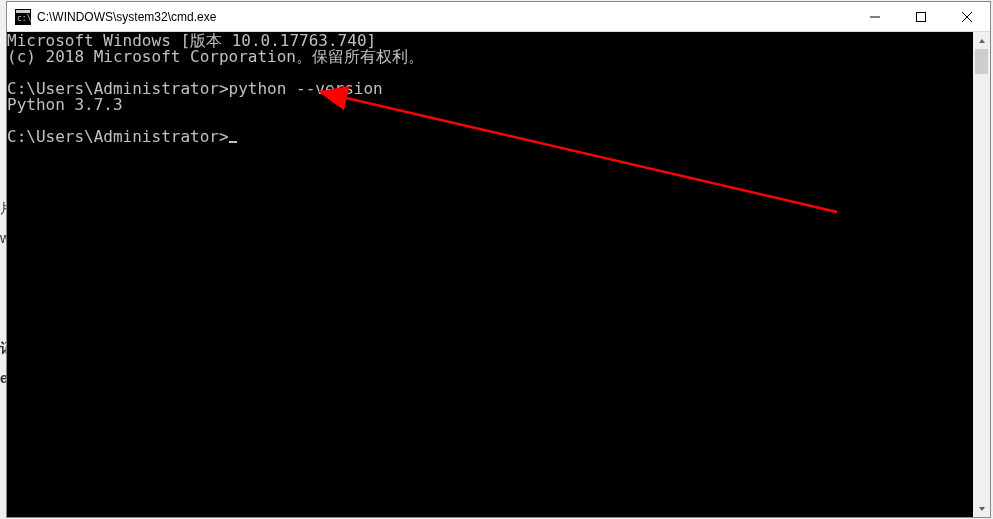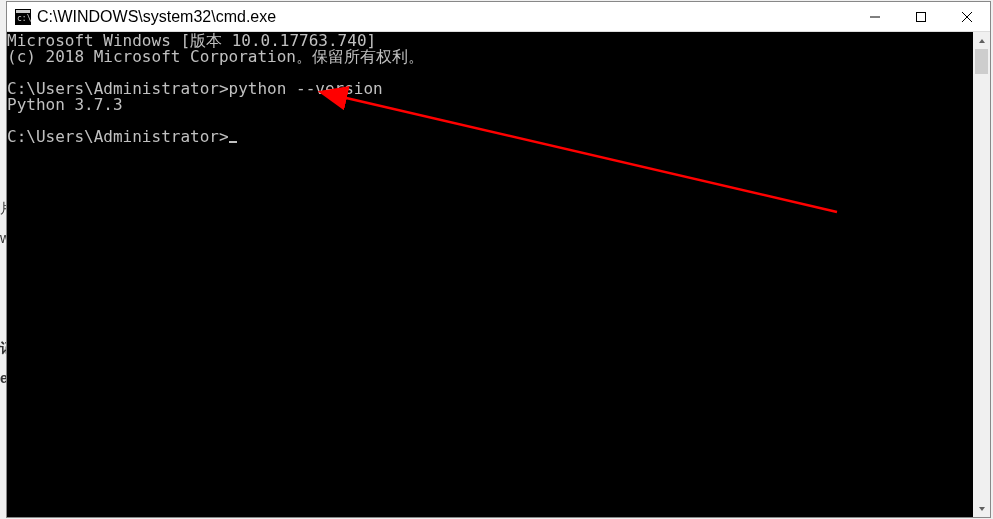--- a/index.html
+++ b/index.html
@@ -33,21 +33,21 @@
     .titlebar-icon {
       width: 16px;
       height: 16px;
       margin: 0 6px 0 8px;
       display: flex;
       align-items: center;
       justify-content: center;
     }
     .titlebar-icon svg { width: 16px; height: 16px; }
     .titlebar-title {
-      font-size: 16px;
+      font-size: 12px;
       color: #000;
       flex: 1;
       white-space: nowrap;
       overflow: hidden;
     }
     .win-controls {
       display: flex;
       height: 100%;
     }
     .win-btn {

